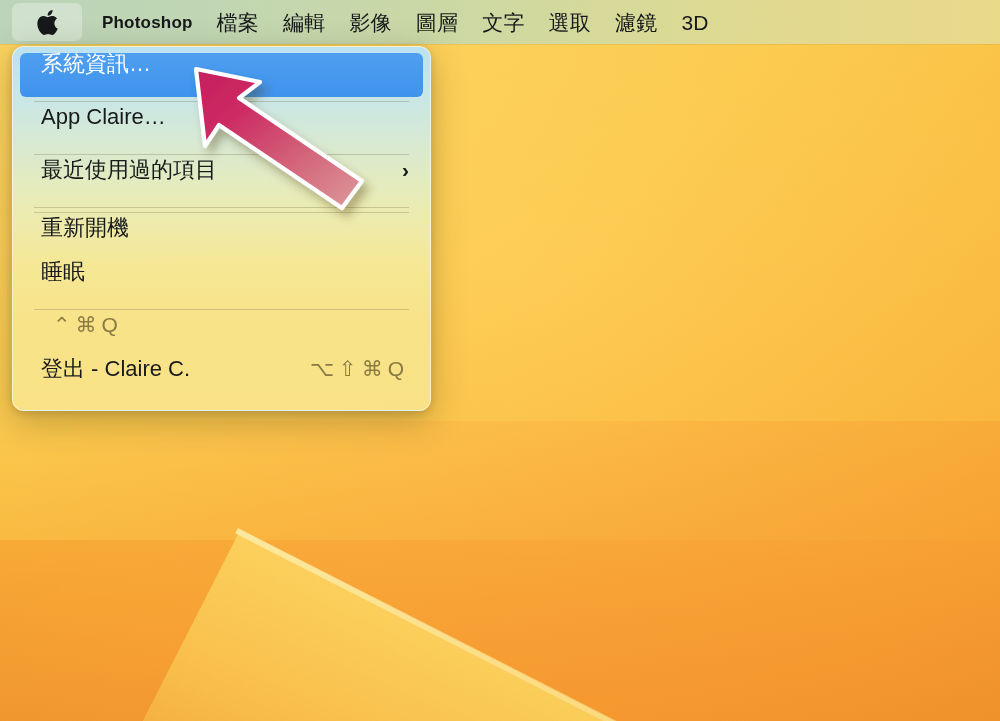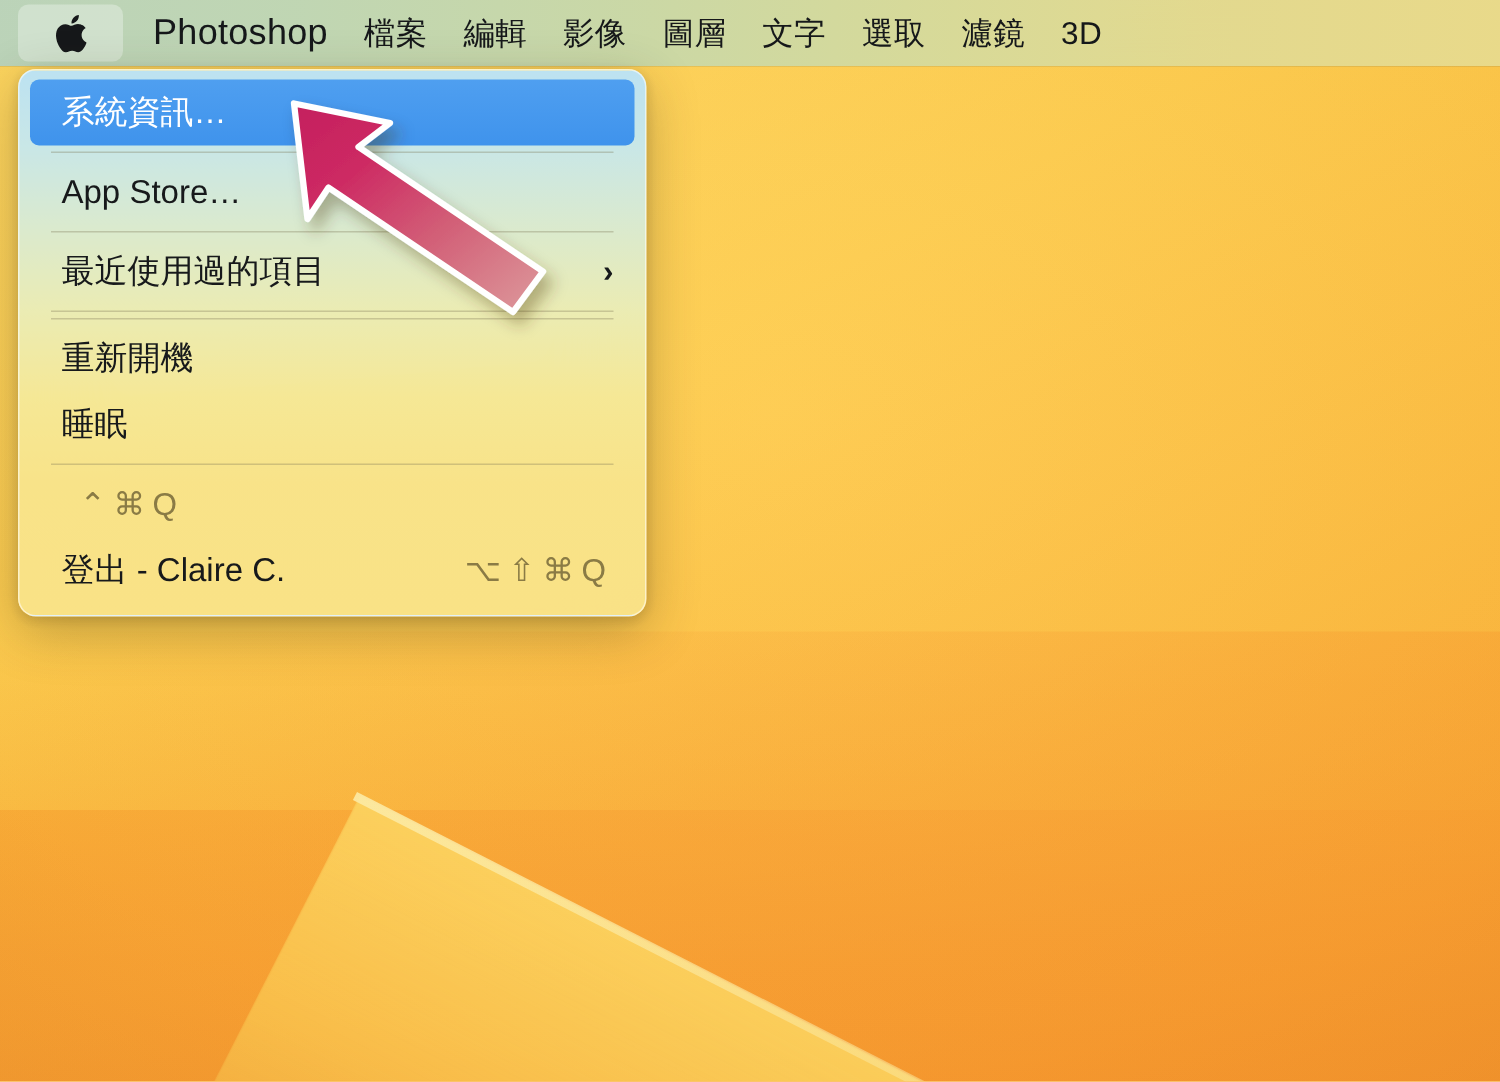--- a/index.html
+++ b/index.html
@@ -112,21 +112,21 @@
     width: 70px;
     height: 38px;
     border-radius: 7px;
     background: rgba(255,255,255,0.30);
     display: flex;
     align-items: center;
     justify-content: center;
     flex: none;
   }
   #apple-btn svg { display: block; }
-  #mb-app-name { font-weight: normal; font-size: 24px; margin-left: 8px; padding-right: 16px; }
+  #mb-app-name { font-weight: bold; font-size: 17px; margin-left: 8px; padding-right: 16px; }
   .mb-menus { display: flex; align-items: flex-start; }
   .mb-menus .mb-item { padding: 0 17px; }
 
   
   #apple-menu {
     position: absolute;
     left: 12px; top: 46px;
     width: 419px;
     padding: 6px 0 8px 0;
     border-radius: 12px;
@@ -146,21 +146,20 @@
     z-index: 50;
     font-size: 22px;
     color: #17191b;
   }
   .menu-row {
     position: relative;
     height: 44px;
     margin: 0 7px;
     padding: 0 14px 0 21px;
     display: flex;
-    align-items: center;
     border-radius: 6px;
     white-space: nowrap;
   }
   .menu-row .label { flex: 1 1 auto; line-height: 1; }
   .menu-row .shortcut {
     color: #8a7b45;
     font-size: 21px;
     letter-spacing: 5px;
     line-height: 1;
     padding-left: 12px;
@@ -230,21 +229,21 @@
 
   <div id="apple-menu">
 
     <div class="menu-row selected">
       <span class="label">系統資訊…</span>
     </div>
 
     <div class="menu-sep"></div>
 
     <div class="menu-row">
-      <span class="label">App Store…</span>
+      <span class="label">App Claire…</span>
     </div>
 
     <div class="menu-sep"></div>
 
     <div class="menu-row">
       <span class="label">最近使用過的項目</span>
       <span class="chev">›</span>
     </div>
 
     <div class="menu-sep"></div>

